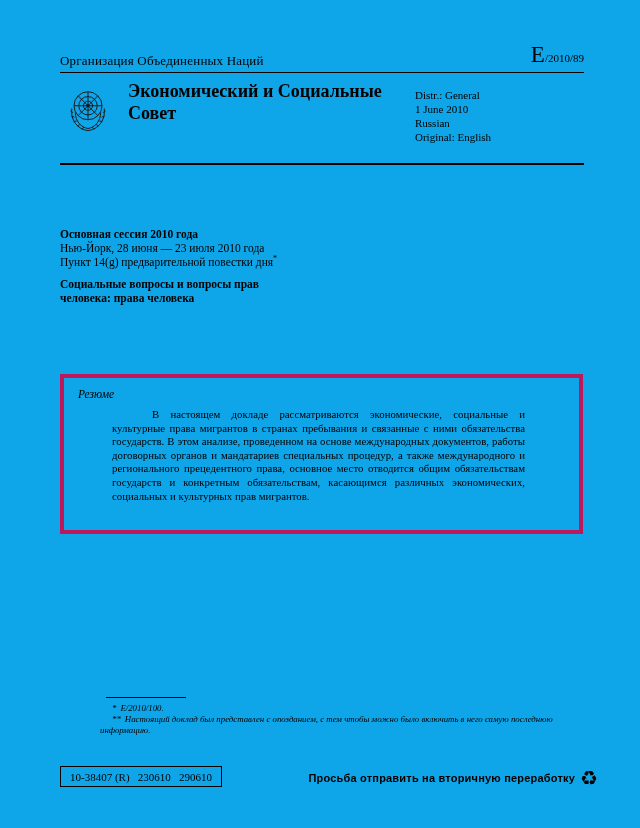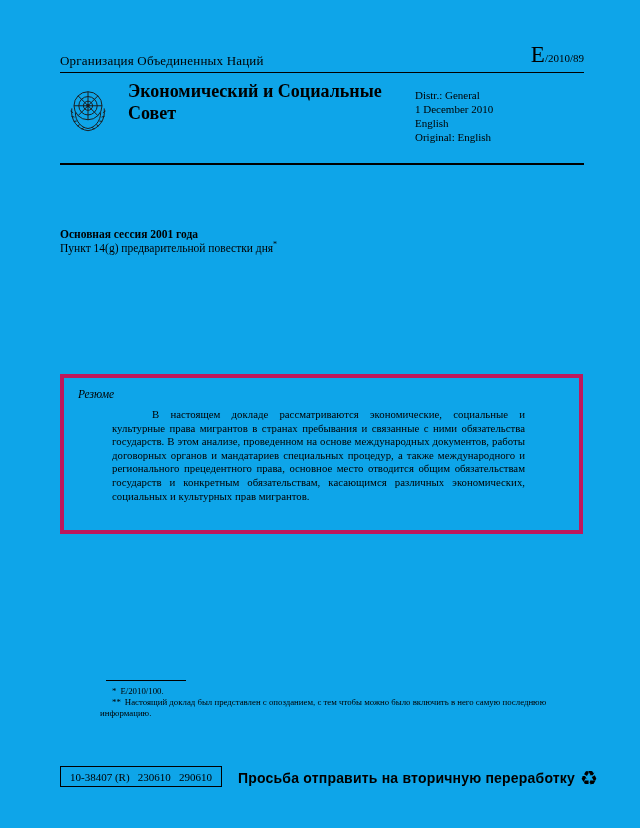--- a/index.html
+++ b/index.html
@@ -32,31 +32,31 @@
                font-size:14px; font-weight:bold; line-height:19px; }
 
   
   .summary-box { position:absolute; left:60px; top:374px; width:523px; min-height:148px;
                  border:4px solid #be185d; padding-bottom:27px;font-family:Liberation Serif, serif; }
   .summary-heading { margin:10px 0 8px 14px; font-style:italic; font-size:11.5px; }
   .summary-body { margin:0 54px 0 48px; text-indent:40px; text-align:justify;
                   font-size:10.8px; line-height:13.6px; }
 
   
-  .footnotes { position:absolute; left:100px; top:680px; width:470px;
-               font-size:8.8px; line-height:11px; }
+  .footnotes { position:absolute; left:100px; top:697px; width:470px;
+               font-size:8.8px; line-height:11px;font-style:italic; }
   .fn-rule { width:80px; height:1px; background:#000; margin:0 0 5px 6px; }
   .fn { text-indent:12px; }
   .fn .marker { margin-right:4px; }
 
   
   .doc-number-box { position:absolute; left:60px; top:766px; border:1px solid #000;
                     padding:4px 9px 3px; font-size:11px; white-space:pre; }
   .recycle { position:absolute; right:42px; top:768px; display:flex; align-items:center; gap:5px; }
-  .recycle-text { font-family:"Liberation Sans", sans-serif; font-weight:bold; font-size:14px;
+  .recycle-text { font-family:"Liberation Sans", sans-serif; font-weight:bold; font-size:11px;
                   letter-spacing:.2px; }
   .recycle-icon { font-family:"DejaVu Sans", sans-serif; font-size:20px; line-height:20px; }
 </style>
 </head>
 <body>
 
 <div class="page">
 
   <div class="org-name">Организация Объединенных Наций</div>
   <div class="doc-symbol">
@@ -81,30 +81,32 @@
         <path d="M15,34 l-3,-2 M16.5,39 l-3.4,-1 M19,43.5 l-3.3,0.4 M22.5,47.5 l-2.8,1.8 M27,50.5 l-1.8,2.6"></path>
         <path d="M49,34 l3,-2 M47.5,39 l3.4,-1 M45,43.5 l3.3,0.4 M41.5,47.5 l2.8,1.8 M37,50.5 l1.8,2.6"></path>
       </g>
     </svg>
   </div>
 
   <div class="council-title">Экономический и Социальные Совет</div>
 
   <div class="distr-block">
     <div>Distr.: General</div>
-    <div>1 December 2010</div>
-    <div>English</div>
+    <div>1 June 2010</div>
+    <div>Russian</div>
     <div>Original: English</div>
   </div>
 
   <div class="rule-thick"></div>
 
   <div class="session">
-    <div class="b">Основная сессия 2001 года</div>
+    <div class="b">Основная сессия 2010 года</div>
+    <div>Нью-Йорк, 28 июня — 23 июля 2010 года</div>
     <div><span>Пункт 14(g) предварительной повестки дня</span><sup>*</sup></div>
+    <div class="agenda-head">Социальные вопросы и вопросы прав человека: права человека</div>
   </div>
 
 
   <div class="summary-box">
     <div class="summary-heading">Резюме</div>
     <p class="summary-body">В настоящем докладе рассматриваются экономические, социальные и культурные права мигрантов в странах пребывания и связанные с ними обязательства государств. В этом анализе, проведенном на основе международных документов, работы договорных органов и мандатариев специальных процедур, а также международного и регионального прецедентного права, основное место отводится общим обязательствам государств и конкретным обязательствам, касающимся различных экономических, социальных и культурных прав мигрантов.</p>
   </div>
 
   <div class="footnotes">
     <div class="fn-rule"></div>

